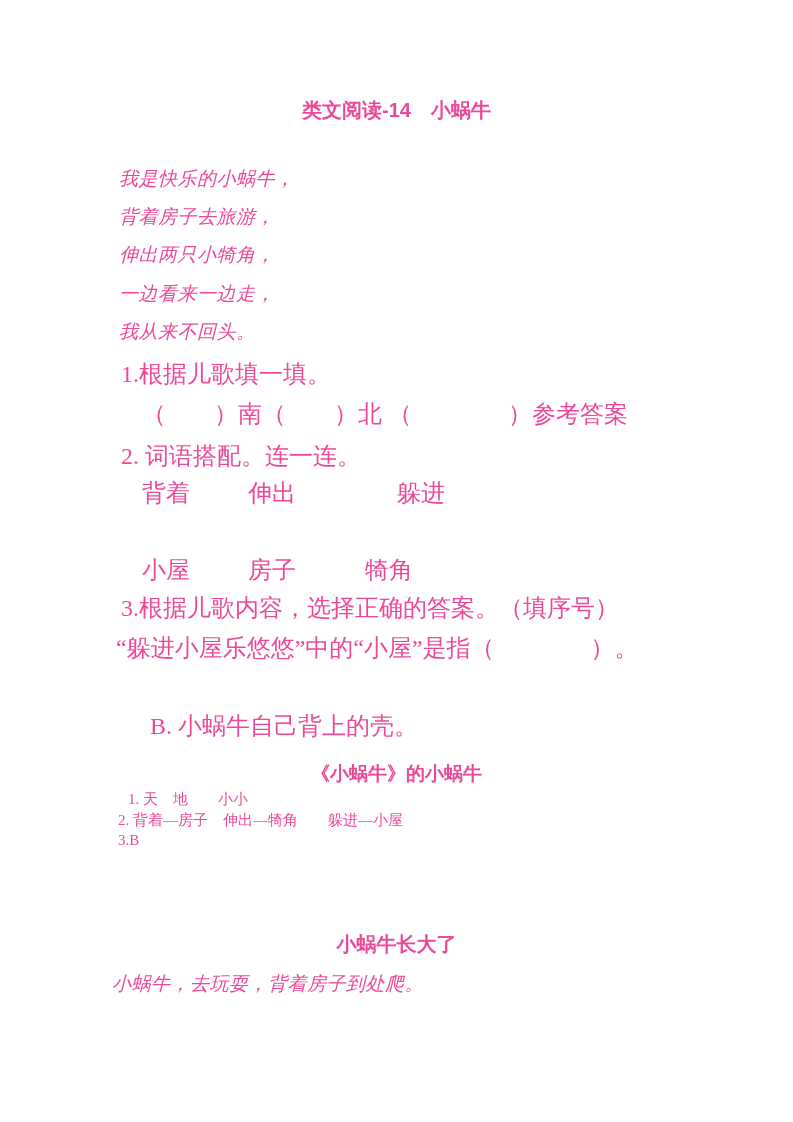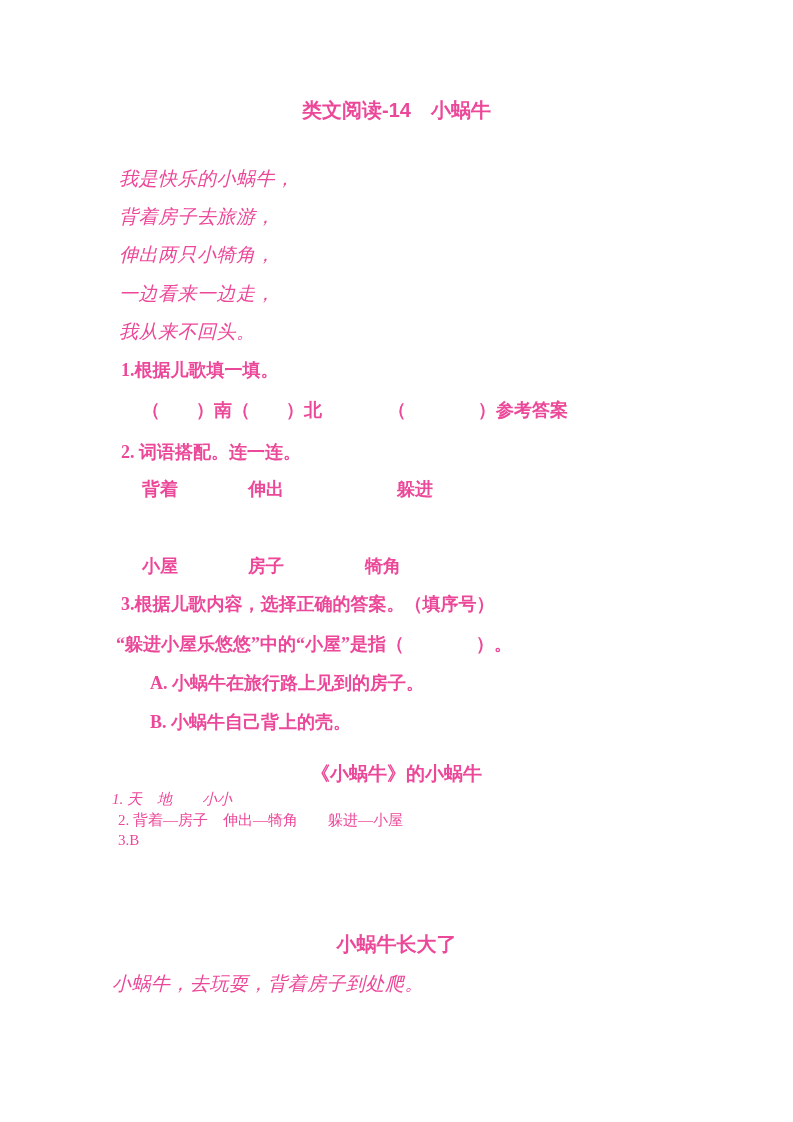--- a/index.html
+++ b/index.html
@@ -32,22 +32,21 @@
     font-weight: 400;
     font-size: 20px;
     letter-spacing: 1px;
   }
   .poem-line {
     font-style: italic;
     font-size: 19px;
     letter-spacing: 0.5px;
   }
   .q-text {
-    font-size: 18px;
-    font-weight: bold;
+    font-size: 24px;
   }
   .ans-title {
     font-family: "Liberation Serif", serif;
     font-weight: 700;
     font-size: 19px;
   }
   .ans-line {
     font-size: 15px;
   }
   .sec2-title {
@@ -80,24 +79,23 @@
   <div class="abs q-text" style="top: 477px; left: 142px;">背着</div>
   <div class="abs q-text" style="top: 477px; left: 248px;">伸出</div>
   <div class="abs q-text" style="top: 477px; left: 365px; margin-left: 32px;">躲进</div>
 
   <div class="abs q-text" style="top: 554px; left: 142px;">小屋</div>
   <div class="abs q-text" style="top: 554px; left: 248px;">房子</div>
   <div class="abs q-text" style="top: 554px; left: 365px;">犄角</div>
 
   <div class="abs q-text" style="top: 592px; left: 121px;">3.根据儿歌内容，选择正确的答案。（填序号）</div>
   <div class="abs q-text" style="top: 632px; left: 116px;">“躲进小屋乐悠悠”中的“小屋”是指（　　　　）。</div>
-  <div class="abs q-text" style="top: 671px; left: 150px;">A. 小蜗牛在旅行路上见到的房子。</div>
   <div class="abs q-text" style="top: 710px; left: 150px;">B. 小蜗牛自己背上的壳。</div>
 
   <div class="abs centered ans-title" style="top: 761px;">《小蜗牛》的小蜗牛</div>
-  <div class="abs ans-line" style="top: 790px; left: 112px; font-style: italic;">1. 天　地　　小小</div>
+  <div class="abs ans-line" style="top: 790px; left: 128px;">1. 天　地　　小小</div>
   <div class="abs ans-line" style="top: 811px; left: 118px;">2. 背着—房子　伸出—犄角　　躲进—小屋</div>
   <div class="abs ans-line" style="top: 832px; left: 118px;">3.B</div>
 
   <div class="abs centered sec2-title" style="top: 931px;">小蜗牛长大了</div>
   <div class="abs poem-line" style="top: 971px; left: 112px;">小蜗牛，去玩耍，背着房子到处爬。</div>
 
 </div>
 
 </body></html>

